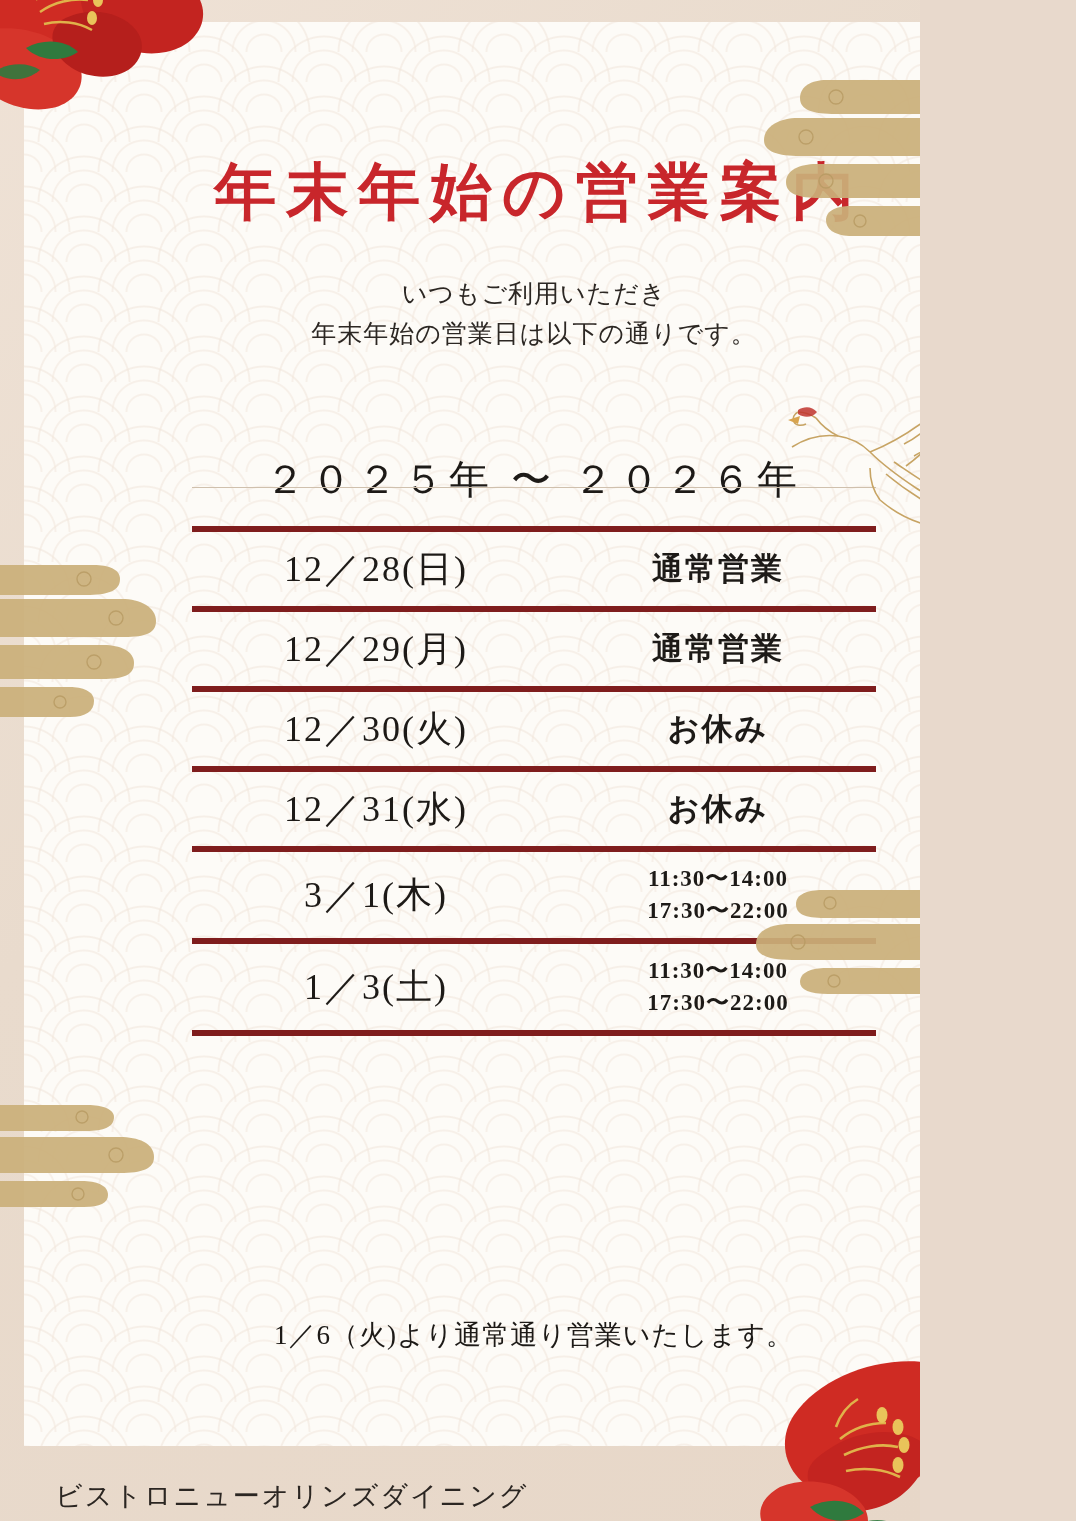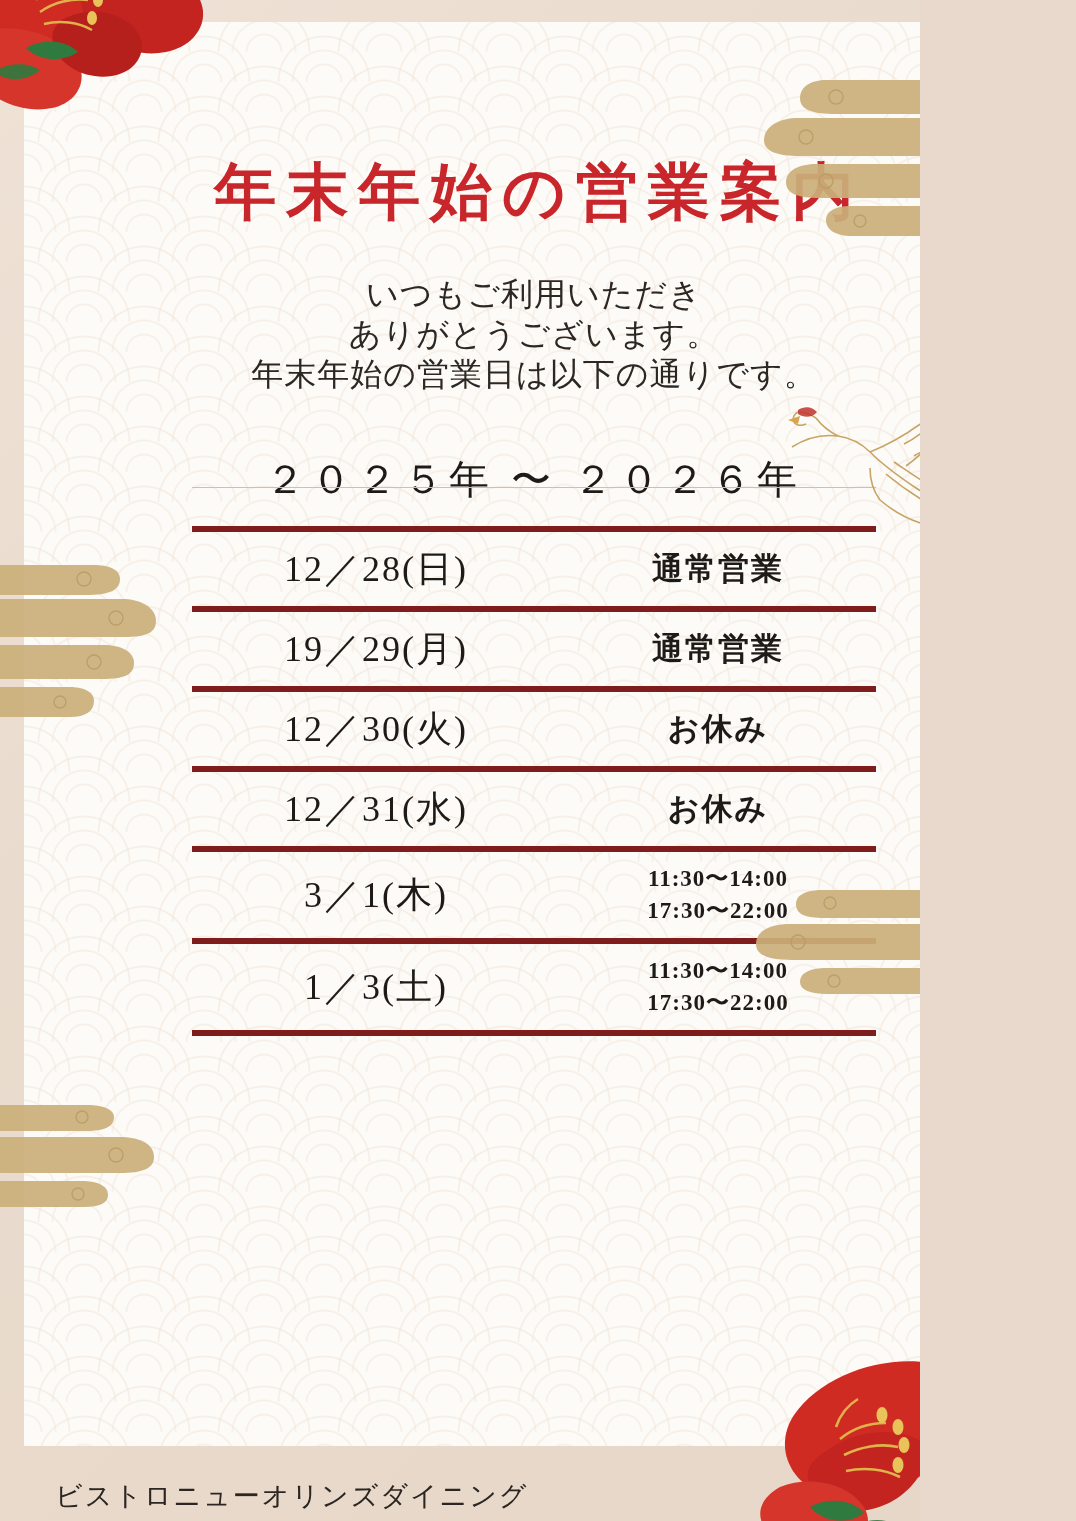--- a/index.html
+++ b/index.html
@@ -69,21 +69,21 @@
   }
 
   
   .intro {
     position: absolute;
     top: 252px;
     left: 0;
     width: 1020px;
     text-align: center;
     color: #2c2723;
-    font-size: 32px;
+    font-size: 25px;
     line-height: 40px;
     letter-spacing: 1px;
   }
 
   
   .year {
     position: absolute;
     top: 430px;
     left: 0;
     width: 1020px;
@@ -185,38 +185,37 @@
   <div class="sheet">
     <div class="wave-pattern"></div>
     <div class="wave-pattern offset"></div>
 
     <div class="content">
 
       <div class="title">年末年始の営業案内</div>
 
       <div class="intro">
         <div>いつもご利用いただき</div>
-        <div>ありがとうございます。</div>
         <div>年末年始の営業日は以下の通りです。</div>
       </div>
 
       <div class="year">２０２５年 〜 ２０２６年</div>
 
       <table class="schedule">
         <tbody>
             <tr class="head-rule">
           <td colspan="2"></td>
         </tr>
 
         <tr>
           <td class="cell-date">12／28(日)</td>
           <td class="cell-status">通常営業</td>
         </tr>
         <tr>
-          <td class="cell-date">19／29(月)</td>
+          <td class="cell-date">12／29(月)</td>
           <td class="cell-status">通常営業</td>
         </tr>
         <tr>
           <td class="cell-date">12／30(火)</td>
           <td class="cell-status">お休み</td>
         </tr>
         <tr>
           <td class="cell-date">12／31(水)</td>
           <td class="cell-status">お休み</td>
         </tr>
@@ -231,20 +230,21 @@
         <tr class="two-line">
           <td class="cell-date">1／3(土)</td>
           <td class="cell-hours">
             <div>11:30〜14:00</div>
             <div>17:30〜22:00</div>
           </td>
         </tr>
       </tbody>
         </table>
 
+      <div class="note">1／6（火)より通常通り営業いたします。</div>
 
       <svg class="crane" viewBox="0 0 230 220">
         <g fill="none" stroke="#c7a464" stroke-width="1.6">
           <path d="M18 95 C32 86 48 82 64 84 C78 86 88 92 96 100"></path>
           <path d="M96 100 C116 92 140 78 162 60 C176 48 186 36 196 22"></path>
           <path d="M196 22 C188 40 180 58 170 74 C160 90 146 104 132 114"></path>
           <path d="M96 100 C108 112 124 124 142 136 C164 150 190 162 214 170"></path>
           <path d="M214 170 C196 176 176 178 158 174 C138 170 120 160 106 148"></path>
           <path d="M106 148 C100 140 96 128 96 116"></path>
           <path d="M64 84 C56 80 48 74 42 66"></path>

